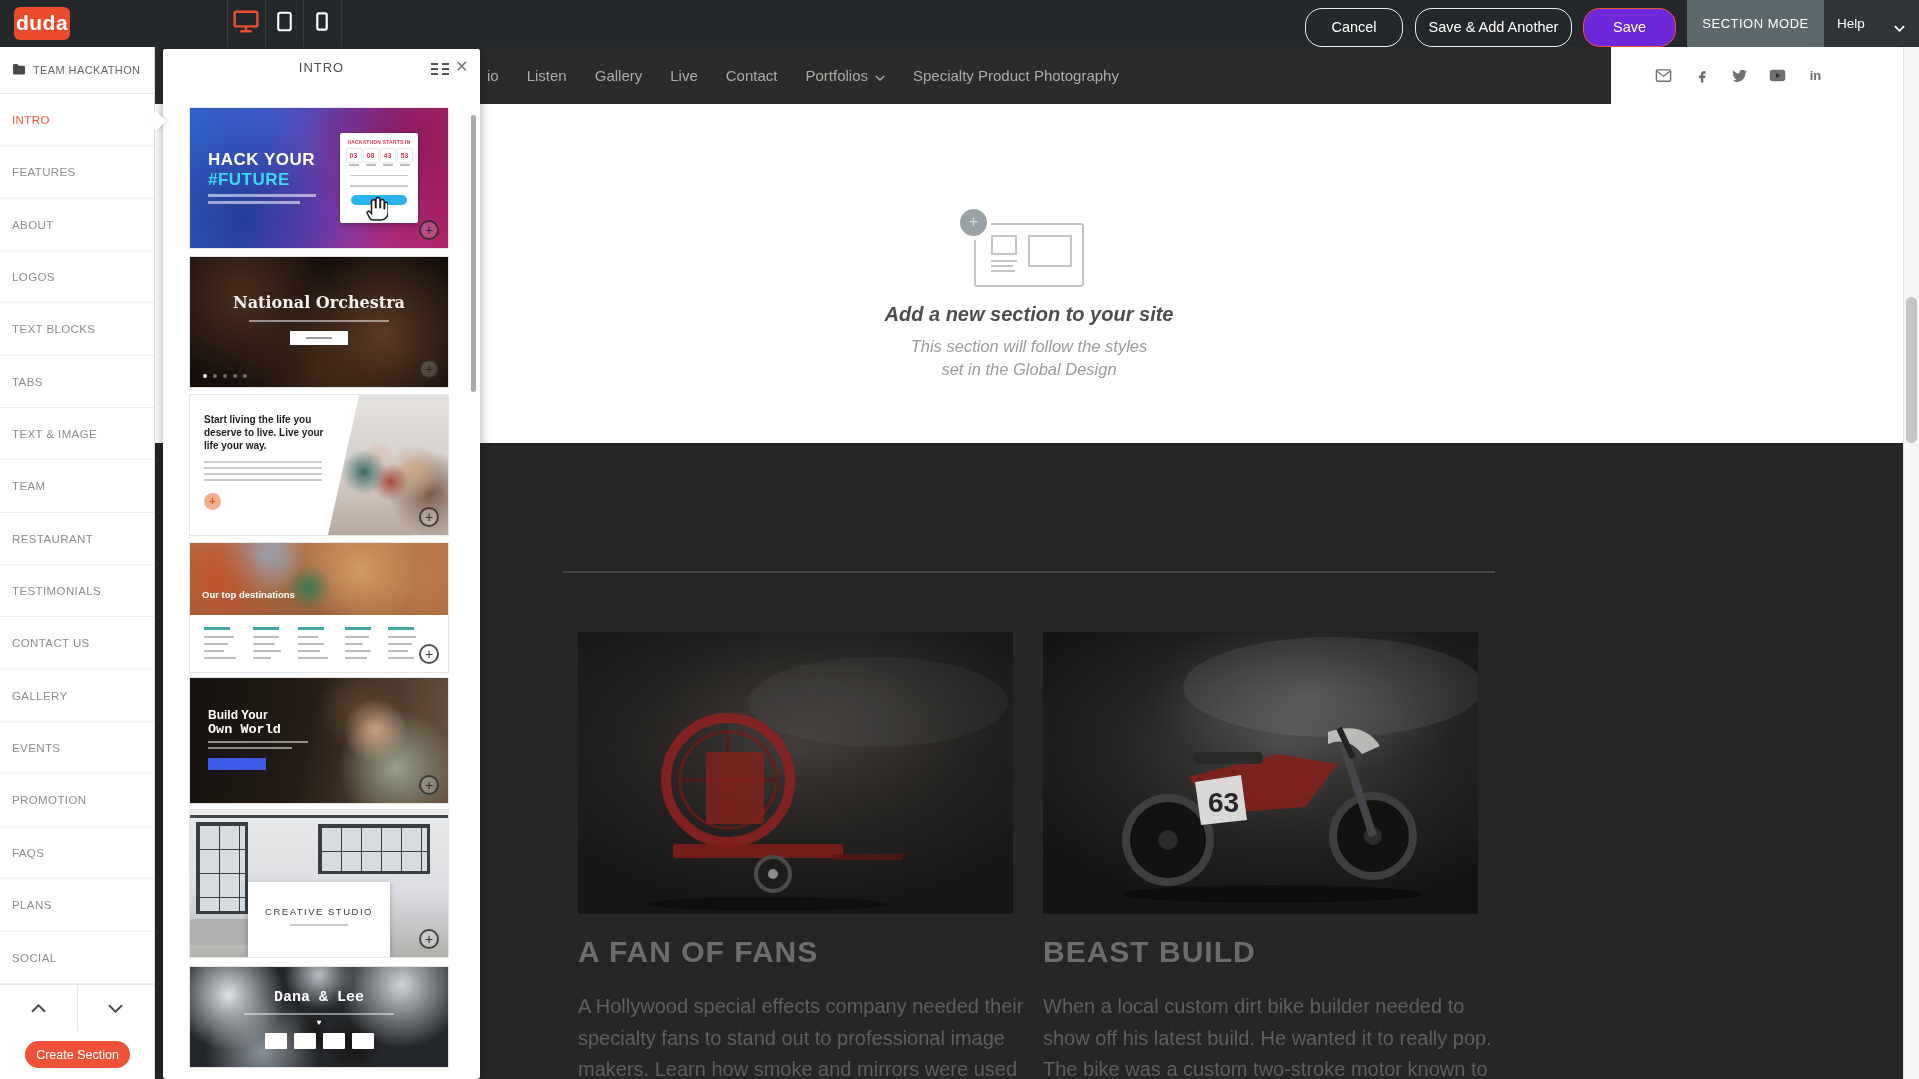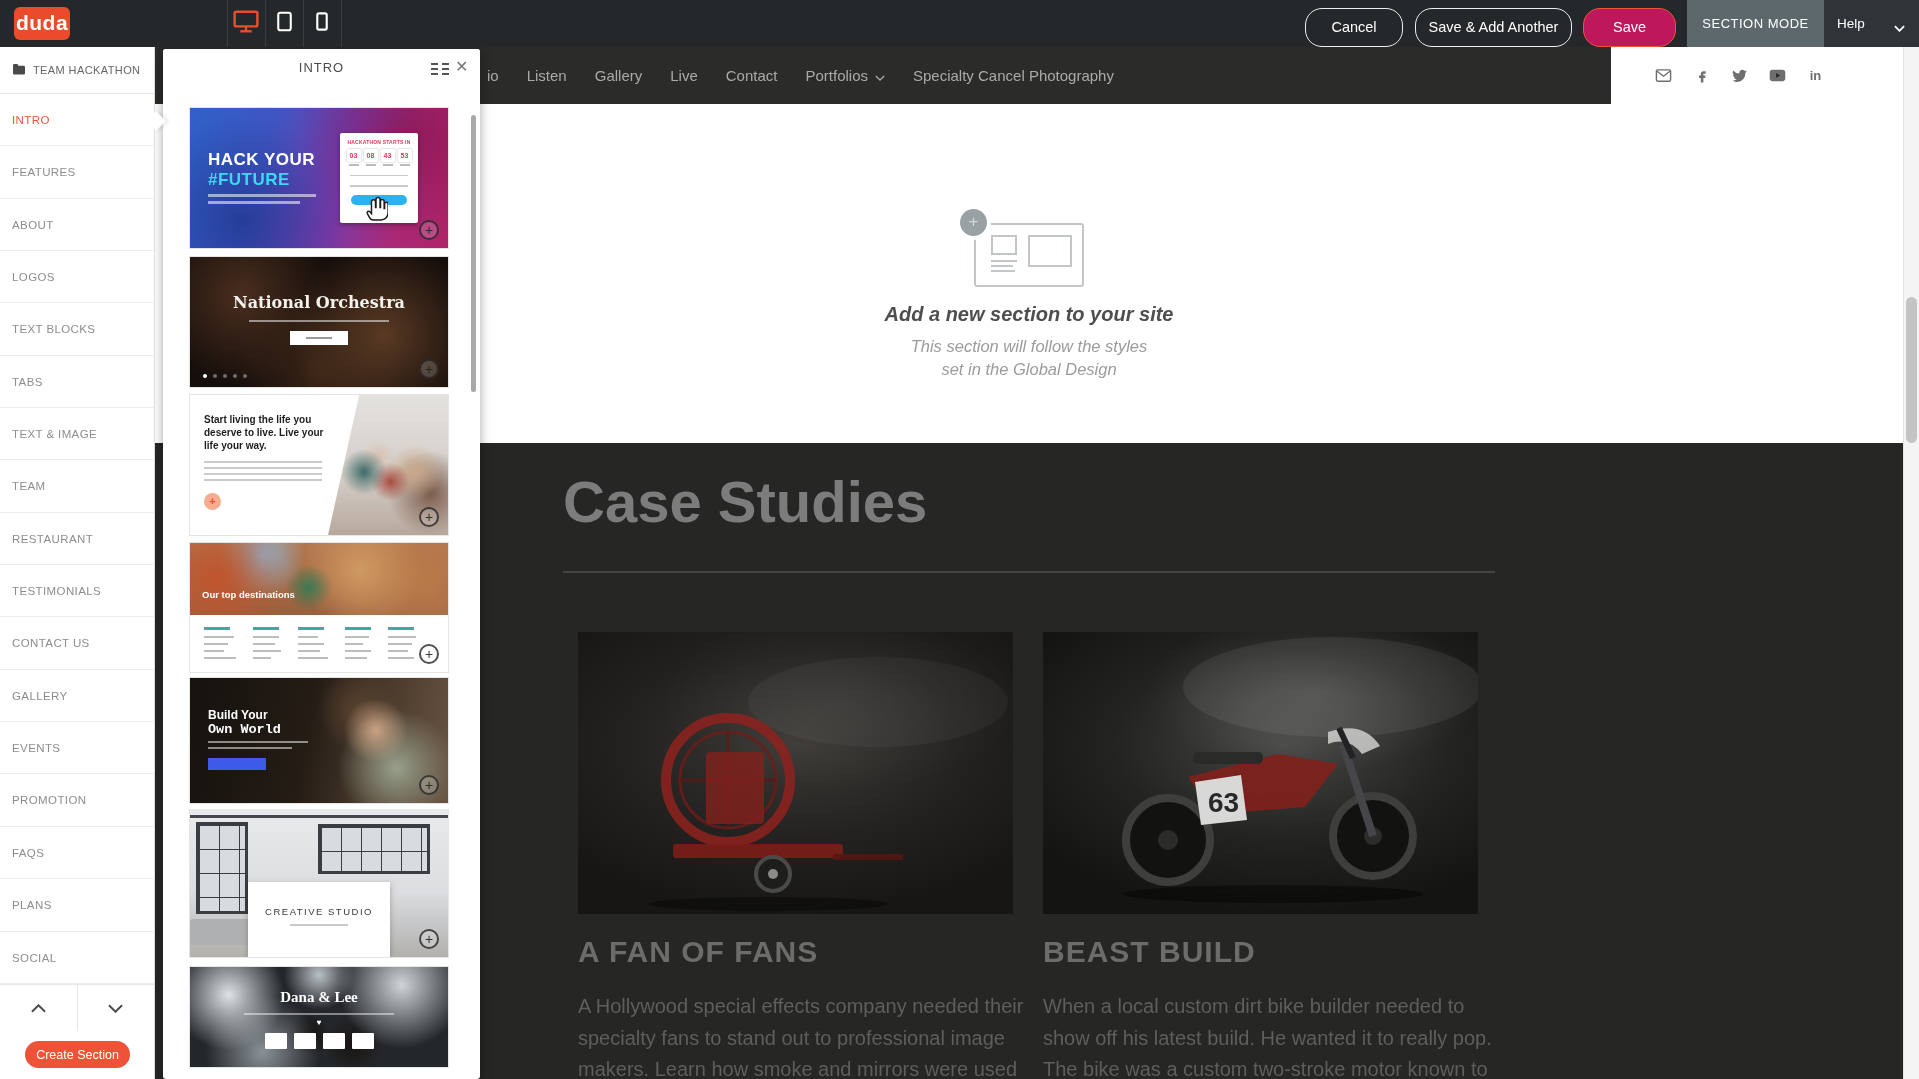--- a/index.html
+++ b/index.html
@@ -7,21 +7,21 @@
     font-family:"Liberation Sans", sans-serif; }
 
   
   .topbar { position:absolute; left:0; top:0; width:1919px; height:47px; background:#24282a; z-index:50; }
   .logo { position:absolute; left:14px; top:7px; width:56px; height:33px; background:#ea4b2a; border-radius:6px;
     color:#fff; font-weight:bold; font-size:21px; text-align:center; line-height:31px; letter-spacing:.5px; }
   .tb-sep { position:absolute; top:0; width:1px; height:47px; background:#383d40; }
   .dev-btn { position:absolute; top:0; width:38px; height:47px; display:flex; align-items:center; justify-content:center; }
   .pill { position:absolute; top:8px; height:39px; border:1px solid #eceff0; border-radius:17px; background:transparent;
     color:#fff; font-size:14.5px; line-height:29px; text-align:center; font-family:"Liberation Sans",sans-serif; cursor:pointer; }
-  .pill.save { background:#be185d; border-color:#ef5337; }
+  .pill.save { background:#6d28d9; border-color:#ef5337; }
   .mode-block { position:absolute; left:1687px; top:0; width:137px; height:47px; background:#5d686c; color:#fff;
     font-size:13px; letter-spacing:.5px; text-align:center; line-height:47px; }
   .help-block { position:absolute; left:1824px; top:0; width:95px; height:47px; background:#2e3437; color:#fff; font-size:13.5px; }
   .help-block span.lbl { position:absolute; left:13px; top:16px; }
   .help-block .chev { position:absolute; right:14px; top:20px; }
 
   
   .sidebar { position:absolute; left:0; top:47px; width:155px; height:1032px; background:#fff; z-index:40;
     border-right:1px solid #dcdcdc; }
   .sb-head { position:absolute; left:0; top:0; width:100%; height:47px; border-bottom:1px solid #e7e7e7;
@@ -182,41 +182,41 @@
 
   
   .th-dana { top:918px; height:100px; background:
       radial-gradient(circle at 15% 28%, #dfe3e6 0%, transparent 24%),
       radial-gradient(circle at 82% 18%, #ced4d8 0%, transparent 28%),
       radial-gradient(circle at 50% 8%, #b9c0c5 0%, transparent 22%),
       radial-gradient(circle at 28% 85%, #8a9298 0%, transparent 28%),
       radial-gradient(circle at 46% 68%, #15100d 0%, transparent 14%),
       radial-gradient(circle at 63% 78%, #1a1410 0%, transparent 16%),
       #23262a; text-align:center; }
-  .dn-title { margin-top:22px; font-family:Liberation Serif, serif; font-weight:bold; font-size:15px; color:#fff; }
+  .dn-title { margin-top:22px; font-family:Liberation Mono, monospace; font-weight:bold; font-size:15px; color:#fff; }
   .dn-sub { width:150px; height:2px; background:rgba(255,255,255,.45); margin:7px auto 0; }
   .dn-heart { color:#fff; font-size:8px; margin-top:3px; }
   .dn-boxes { display:flex; justify-content:center; gap:7px; margin-top:6px; }
   .dn-boxes i { width:22px; height:16px; background:#fff; border-radius:1px; display:block; }
 </style>
 </head>
 <body>
 
 <div class="preview">
   <div class="site-nav">
     <div class="nav-links" id="nav-links">
         <span class="nav-link">io</span>
         <span class="nav-link">Listen</span>
         <span class="nav-link">Gallery</span>
         <span class="nav-link">Live</span>
         <span class="nav-link">Contact</span>
         <span class="nav-link">Portfolios<span><svg width="10" height="6" viewBox="0 0 12 7">
               <polyline points="1,1 6,6 11,1" fill="none" stroke="#a8a8a6" stroke-width="1.6"></polyline>
             </svg></span></span>
-        <span class="nav-link">Specialty Cancel Photography</span>
+        <span class="nav-link">Specialty Product Photography</span>
       </div>
     <div class="social">
       <span class="sic">
         <svg width="18" height="15" viewBox="0 0 24 20">
             <rect x="2" y="2" width="20" height="16" rx="1.5" fill="none" stroke="#6e6e6e" stroke-width="2"></rect>
             <path d="M3 4l9 7 9-7" fill="none" stroke="#6e6e6e" stroke-width="2"></path>
           </svg>
       </span>
       <span class="sic">
         <svg width="16" height="16" viewBox="0 0 24 24" fill="#6e6e6e">
@@ -250,21 +250,20 @@
       </div>
       <div class="ph-title">Add a new section to your site</div>
       <div class="ph-sub">
         <div>This section will follow the styles</div>
         <div>set in the Global Design</div>
       </div>
     </div>
   </div>
 
   <div class="cs">
-    <div class="cs-head">Case Studies</div>
     <div class="cs-div"></div>
 
     <div class="card-img img-fan">
       <svg width="435" height="282" viewBox="0 0 435 282">
         <ellipse cx="300" cy="70" rx="130" ry="45" fill="#ffffff" opacity="0.04"></ellipse>
         <circle cx="150" cy="148" r="62" fill="none" stroke="#8f221e" stroke-width="10" opacity="0.85"></circle>
         <circle cx="150" cy="148" r="48" fill="none" stroke="#6f1b18" stroke-width="3" opacity="0.8"></circle>
         <line x1="150" y1="100" x2="150" y2="196" stroke="#5f1714" stroke-width="3" opacity="0.7"></line>
         <line x1="102" y1="148" x2="198" y2="148" stroke="#5f1714" stroke-width="3" opacity="0.7"></line>
         <rect x="128" y="120" width="58" height="72" rx="4" fill="#84201b" opacity="0.8"></rect>

